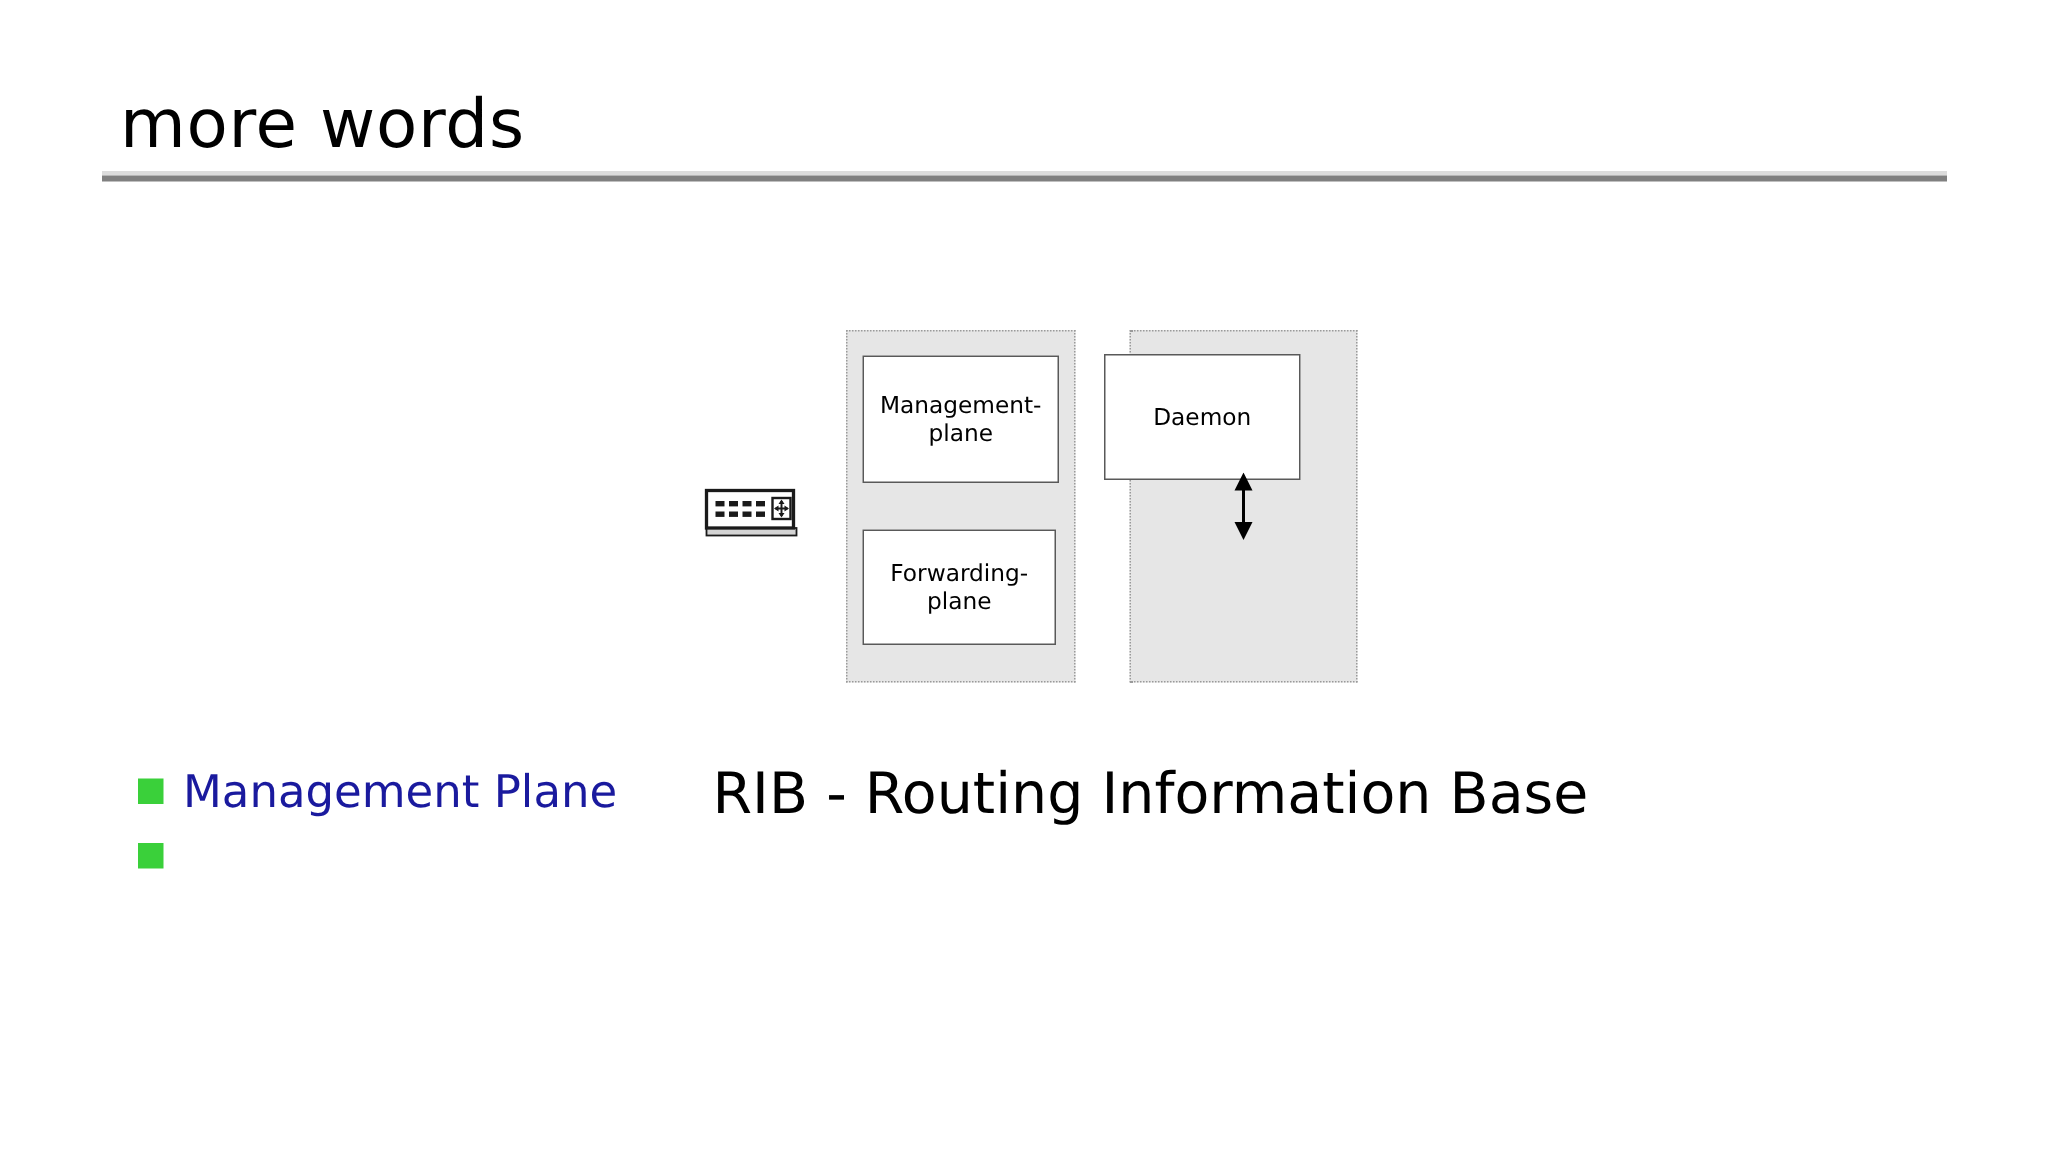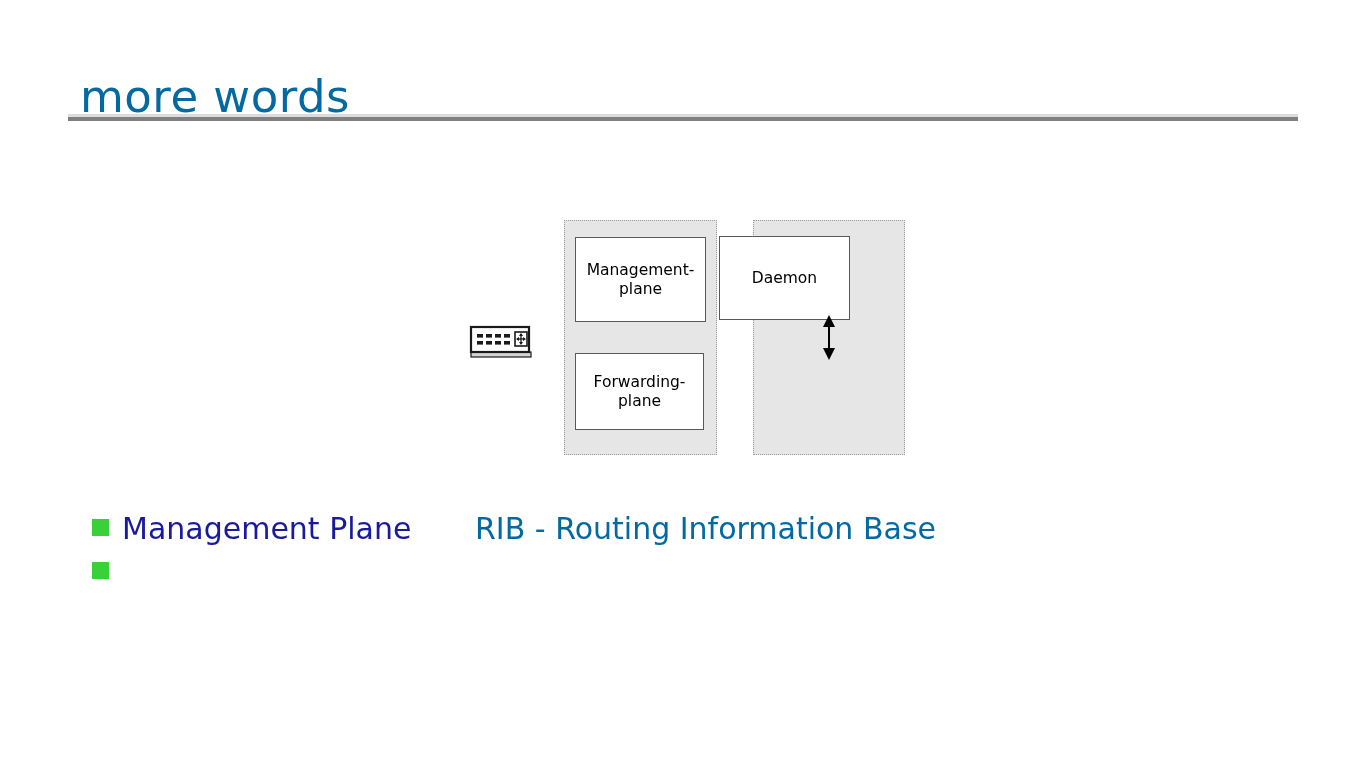--- a/index.html
+++ b/index.html
@@ -16,25 +16,24 @@
   }
 
   
   #slide-title {
     position: absolute;
     left: 80px;
     top: 59px;
     font-family: "DejaVu Sans", sans-serif;
     font-size: 45px;
     font-weight: 400;
-    color: #0369a1;
+    color: #000000;
     letter-spacing: 0.5px;
     line-height: 1.05;
     white-space: nowrap;
-    margin-top: 14px;
   }
 
   #title-rule {
     position: absolute;
     left: 68px;
     top: 117px;
     width: 1230px;
     height: 4px;
     background: #808080;
   }
@@ -97,21 +96,21 @@
     width: 131px;
     height: 85px;
   }
   #box-fwd {
     left: 575px;
     top: 353px;
     width: 129px;
     height: 77px;
   }
   #box-daemon {
-    left: 719px;
+    left: 736px;
     top: 236px;
     width: 131px;
     height: 84px;
     text-align: center;
   }
   #box-rib {
     left: 763px;
     top: 356px;
     width: 131px;
     height: 77px;
@@ -168,22 +167,22 @@
     font-size: 30px;
     color: #1a1a9e;
     white-space: nowrap;
     line-height: 42px;
   }
   .legend-right {
     position: absolute;
     left: 383px;
     top: 0px;
     font-family: "DejaVu Sans", sans-serif;
-    font-size: 30px;
-    color: #0369a1;
+    font-size: 38px;
+    color: #000000;
     white-space: nowrap;
     line-height: 42px;
   }
 </style>
 </head>
 <body>
 
 <div id="slide-title">more words</div>
 
 <div id="title-rule-shadow"></div>

